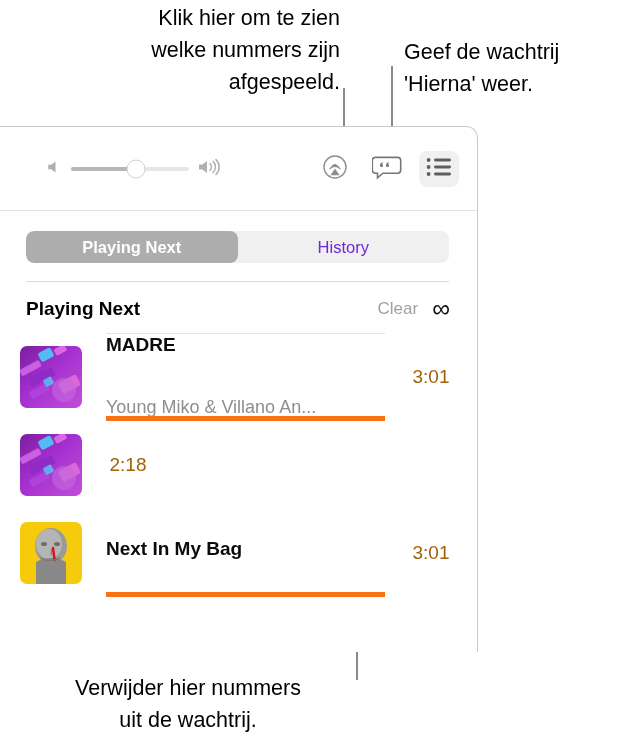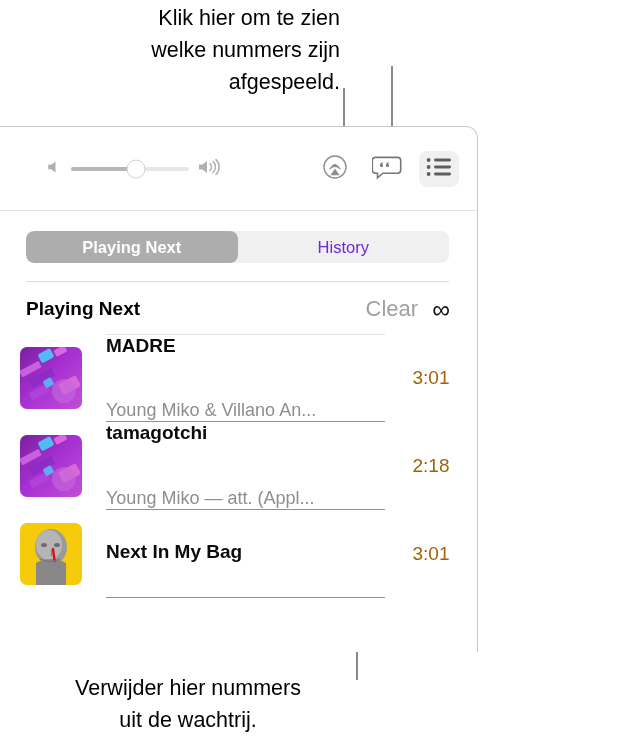--- a/index.html
+++ b/index.html
@@ -148,21 +148,21 @@
     padding: 14px 28px 12px 8px;
     margin-left: 20px;
   }
   #queue-title {
     font-size: 19px;
     font-weight: bold;
     color: #000000;
     flex: 1;
   }
   #clear-button {
-    font-size: 22px;
+    font-size: 17px;
     color: #a0a0a0;
     margin-right: 14px;
   }
   #infinity-icon {
     font-size: 25px;
     color: #111111;
     line-height: 1;
     letter-spacing: -1px;
   }
 
@@ -182,21 +182,21 @@
   }
   .track-body {
     flex: 1;
     min-width: 0;
     margin-left: 24px;
     padding-right: 10px;
     height: 88px;
     display: flex;
     flex-direction: column;
     justify-content: center;
-    border-bottom: 1px solid #f97316;
+    border-bottom: 5px solid #f97316;
   }
   .track-row:first-child .track-body { border-top: 1px solid #e4e4e4; }
   .track-title {
     font-size: 19px;
     font-weight: bold;
     color: #0b0b0b;
     white-space: nowrap;
     overflow: hidden;
     margin-bottom: 4px;
   }
@@ -218,20 +218,22 @@
 </style>
 </head>
 <body>
 
 <div id="root">
 
   <div class="caption" id="caption-top-left">Klik hier om te zien
 welke nummers zijn
 afgespeeld.</div>
 
+  <div class="caption" id="caption-top-right">Geef de wachtrij
+'Hierna' weer.</div>
 
   <div class="caption" id="caption-bottom">Verwijder hier nummers
 uit de wachtrij.</div>
 
   <div class="leader" id="leader-history"></div>
   <div class="leader" id="leader-queue-v"></div>
   <div id="leader-queue-corner"></div>
   <div class="leader" id="leader-queue-h"></div>
   <div class="leader" id="leader-clear"></div>
 
@@ -352,24 +354,20 @@
               <rect x="10" y="22" width="26" height="9" rx="1" fill="#8d2bc4" opacity="0.9"></rect>
               <rect x="4" y="34" width="20" height="8" rx="1" fill="#b145dd" opacity="0.8"></rect>
               <rect x="30" y="4" width="14" height="10" rx="2" fill="#4fc3f7" opacity="0.95"></rect>
               <rect x="46" y="8" width="12" height="7" rx="1.5" fill="#e06ee8" opacity="0.9"></rect>
               <rect x="22" y="30" width="9" height="8" rx="1.5" fill="#5ab8ef" opacity="0.9"></rect>
               <rect x="34" y="40" width="20" height="12" rx="2" fill="#e070d8" opacity="0.85"></rect>
             </g>
             <circle cx="44" cy="44" r="12" fill="#c569dd" opacity="0.6"></circle>
           </svg>
         </div>
-        <div class="track-body">
-          <div class="track-title">tamagotchi</div>
-          <div class="track-sub">Young Miko — att. (Appl...</div>
-        </div>
         <div class="track-dur">2:18</div>
       </div>
 
       <div class="track-row">
         <div class="art">
           <svg width="62" height="62" viewBox="0 0 62 62">
             <rect width="62" height="62" fill="#f5cb0c"></rect>
             <g>
               <ellipse cx="31" cy="24" rx="16" ry="18" fill="#9a9a9a"></ellipse>
               <ellipse cx="29" cy="22" rx="13" ry="15" fill="#b5b5b5"></ellipse>

